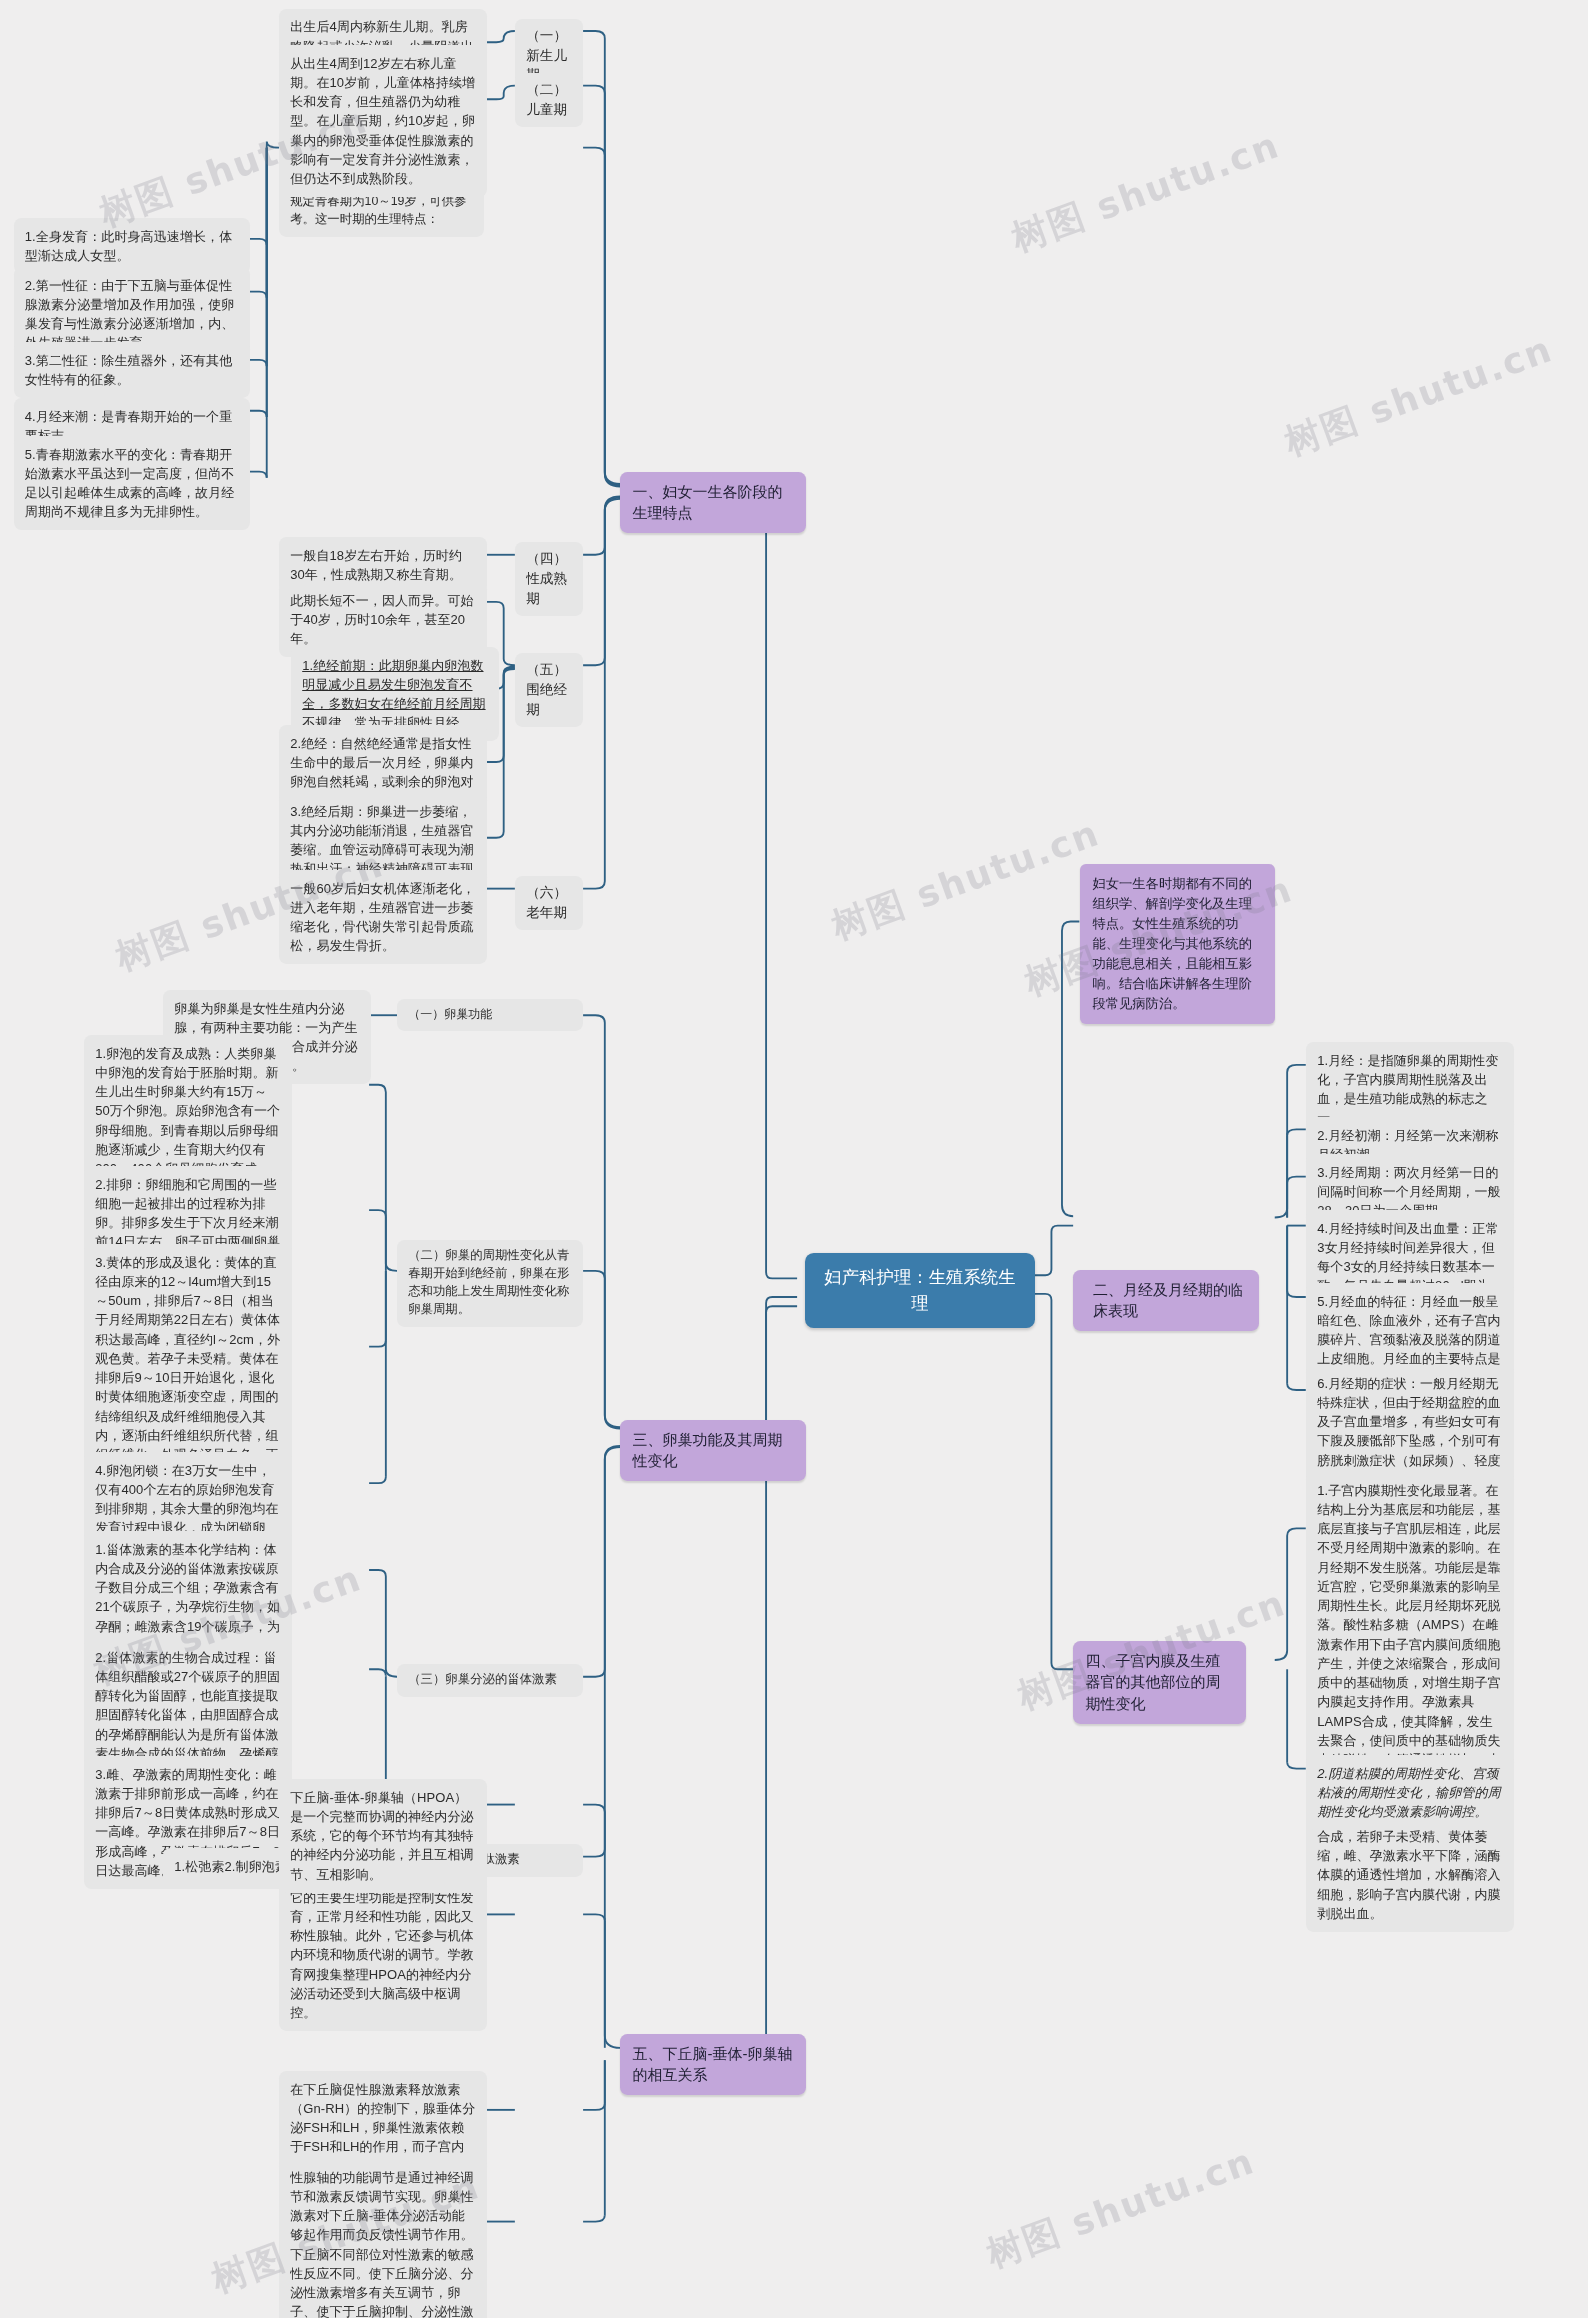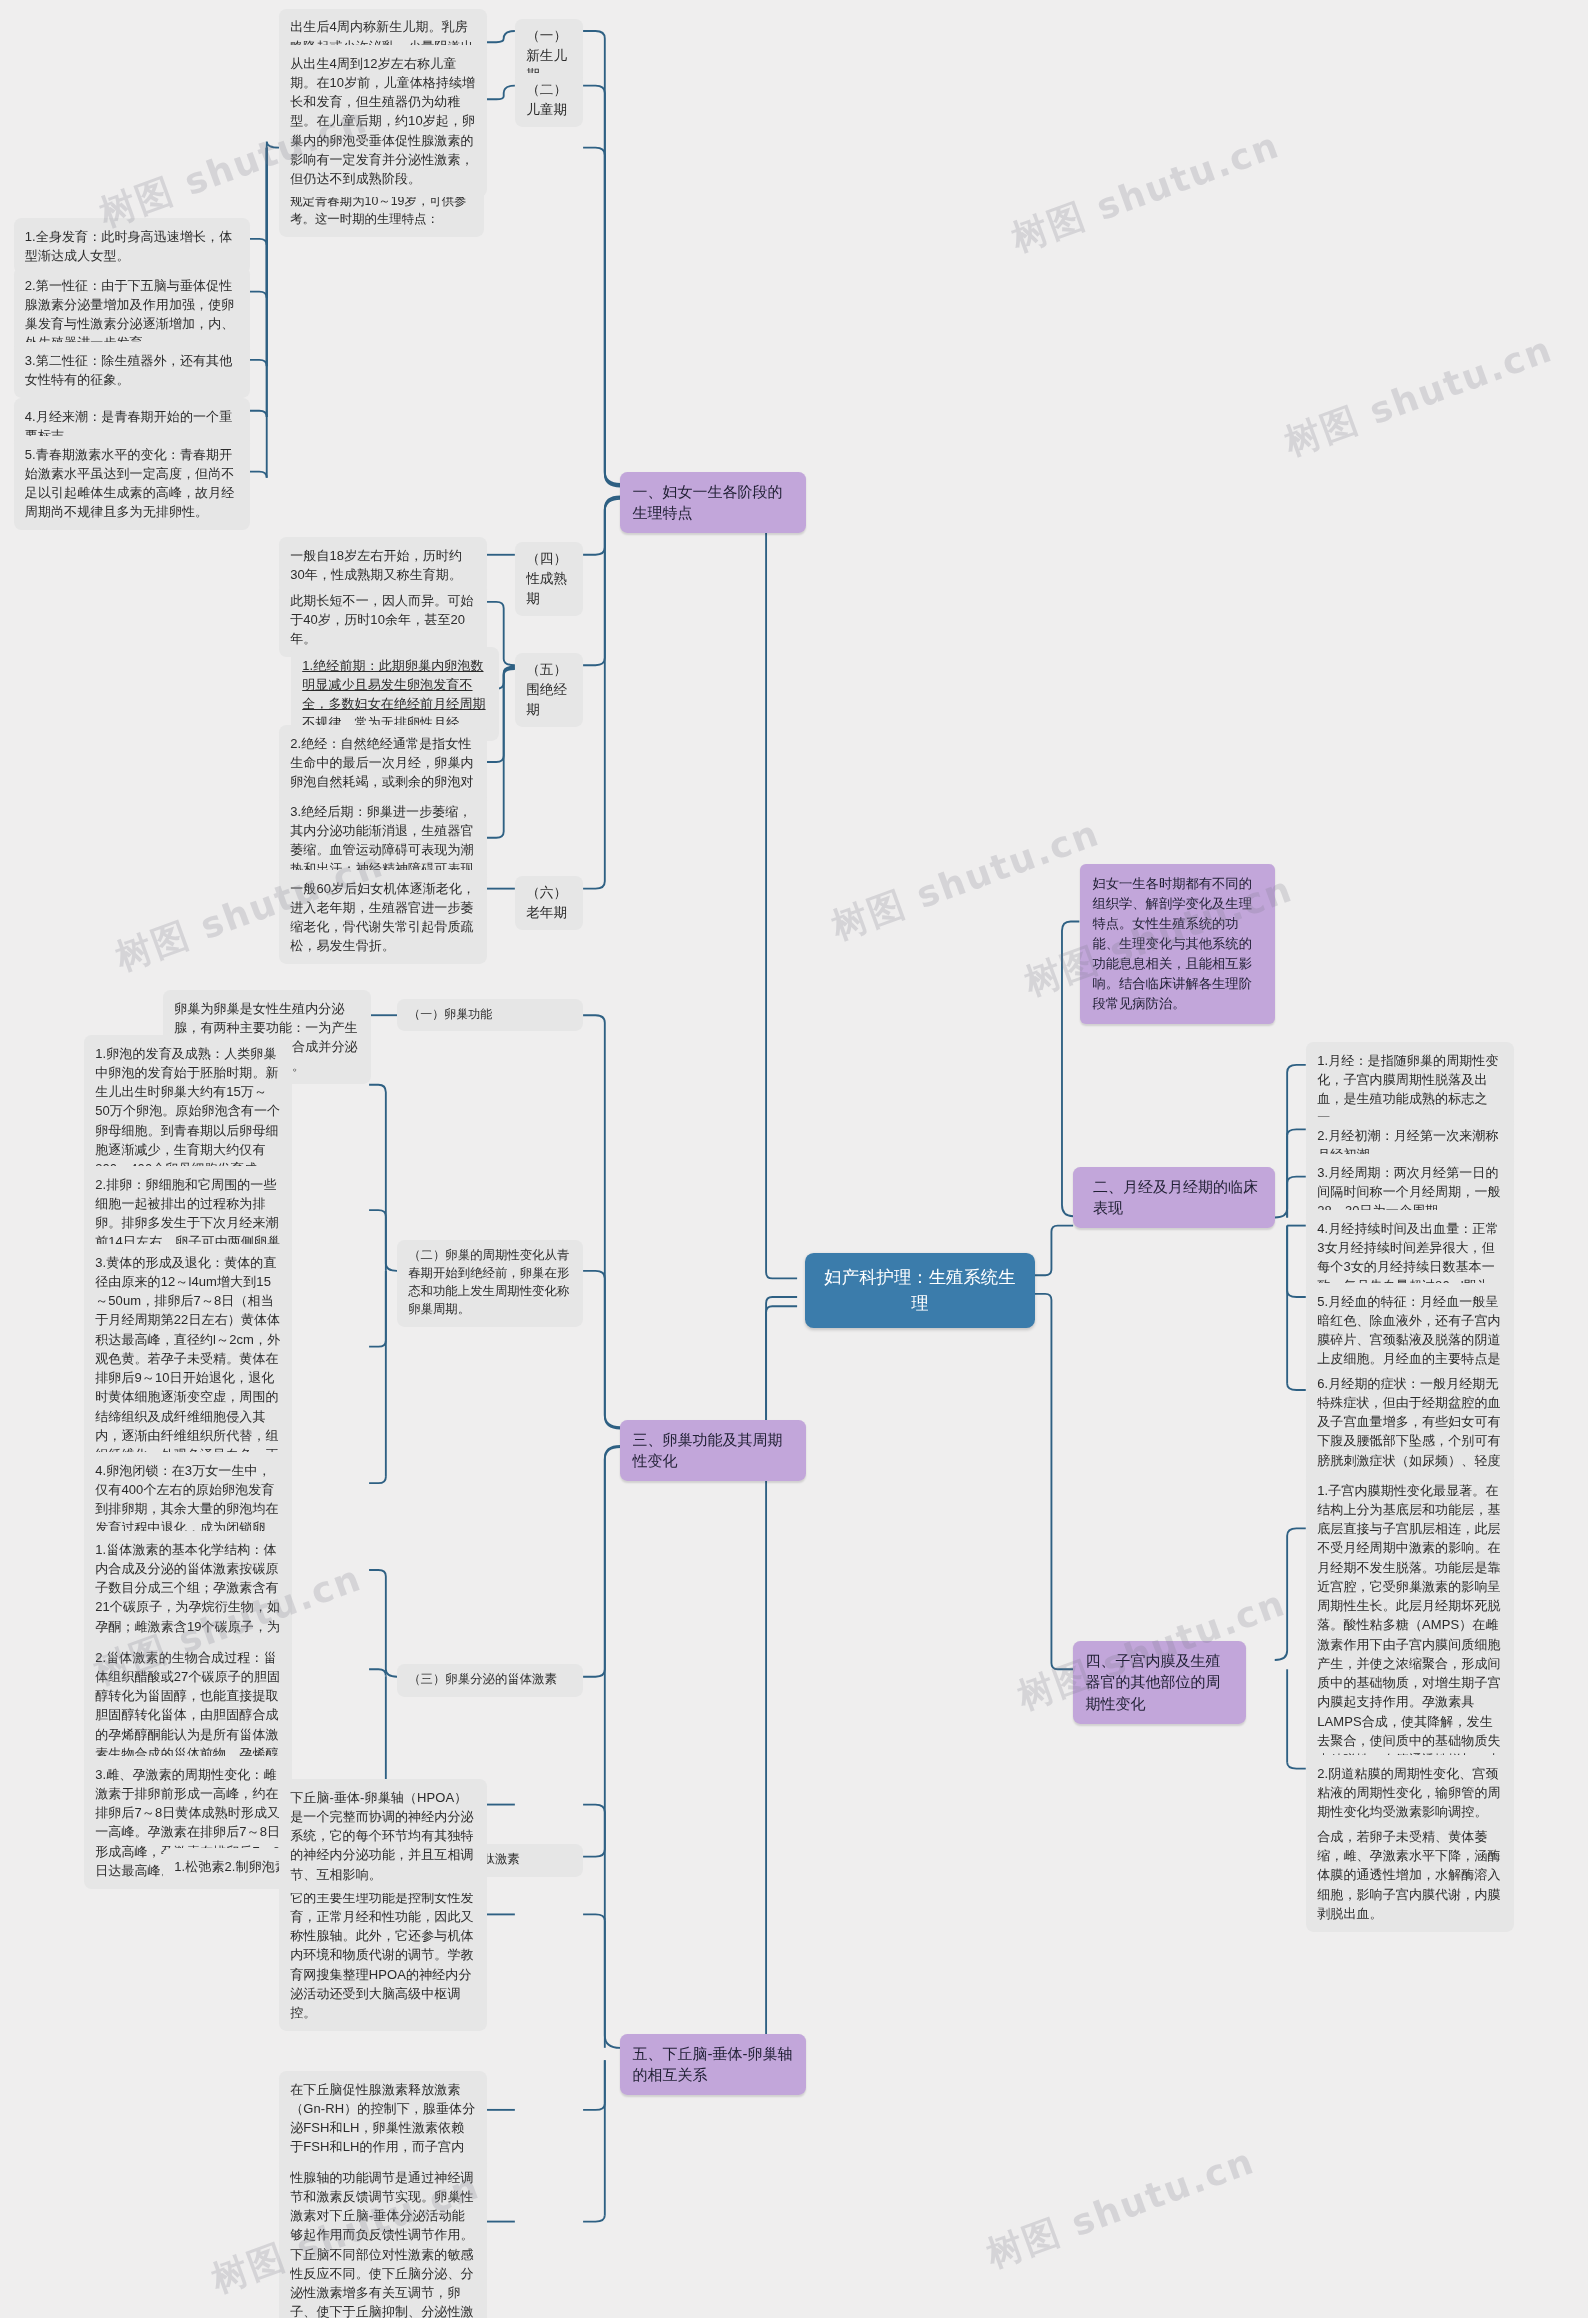--- a/index.html
+++ b/index.html
@@ -176,21 +176,21 @@
   </svg>
 
   <div class="node root" style="left:797px;top:1253px;width:230px;margin-left:8px;">
     <span>妇产科护理：生殖系统生理</span>
   </div>
 
   <div class="node sec" style="left:620px;top:472px;width:186px;">
     <span>一、妇女一生各阶段的生理特点</span>
   </div>
 
-  <div class="node sec" style="left:1073px;top:1167px;width:202px;padding-left:20px;">
+  <div class="node sec" style="left:1073px;top:1270px;width:186px;padding-left:20px;">
     <span>二、月经及月经期的临床表现</span>
   </div>
 
   <div class="node sec" style="left:620px;top:1420px;width:186px;">
     <span>三、卵巢功能及其周期性变化</span>
   </div>
 
   <div class="node sec" style="left:1073px;top:1641px;width:173px;">
     <span>四、子宫内膜及生殖器官的其他部位的周期性变化</span>
   </div>
@@ -325,21 +325,21 @@
   <div class="node leaf" style="left:1306px;top:1283px;width:208px;">
     <span>5.月经血的特征：月经血一般呈暗红色、除血液外，还有子宫内膜碎片、宫颈黏液及脱落的阴道上皮细胞。月经血的主要特点是不凝固，但在正常情况下确无少有丝少凝块。</span>
   </div>
   <div class="node leaf" style="left:1306px;top:1365px;width:208px;">
     <span>6.月经期的症状：一般月经期无特殊症状，但由于经期盆腔的血及子宫血量增多，有些妇女可有下腹及腰骶部下坠感，个别可有膀胱刺激症状（如尿频）、轻度神经系统不稳定症状（如头痛、失眠、精神抑郁、易于激动）、胃肠功能紊乱等。</span>
   </div>
 
   <div class="node leaf" style="left:1306px;top:1472px;width:208px;">
     <span>1.子宫内膜期性变化最显著。在结构上分为基底层和功能层，基底层直接与子宫肌层相连，此层不受月经周期中激素的影响。在月经期不发生脱落。功能层是靠近宫腔，它受卵巢激素的影响呈周期性生长。此层月经期坏死脱落。酸性粘多糖（AMPS）在雌激素作用下由子宫内膜间质细胞产生，并使之浓缩聚合，形成间质中的基础物质，对增生期子宫内膜起支持作用。孕激素具LAMPS合成，使其降解，发生去聚合，使间质中的基础物质失去粘弹性，血管通透性增加，内膜获得足够营养，为受精卵着床作准备。涵酶体中含各种水解酶。雌、孕激素能促进水解酶的合成，若卵子未受精、黄体萎缩，雌、孕激素水平下降，涵酶体膜的通透性增加，水解酶溶入细胞，影响子宫内膜代谢，内膜剥脱出血。</span>
   </div>
-  <div class="node leaf" style="left:1306px;top:1755px;width:208px;">
+  <div class="node leaf" style="left:1306px;top:1755px;width:208px;font-style:italic;">
     <span>2.阴道粘膜的周期性变化、宫颈粘液的周期性变化，输卵管的周期性变化均受激素影响调控。</span>
   </div>
 
   <div class="node leaf" style="left:279px;top:1879px;width:208px;">
     <span>它的主要生理功能是控制女性发育，正常月经和性功能，因此又称性腺轴。此外，它还参与机体内环境和物质代谢的调节。学教育网搜集整理HPOA的神经内分泌活动还受到大脑高级中枢调控。</span>
   </div>
   <div class="node leaf" style="left:279px;top:1779px;width:208px;">
     <span>下丘脑-垂体-卵巢轴（HPOA）是一个完整而协调的神经内分泌系统，它的每个环节均有其独特的神经内分泌功能，并且互相调节、互相影响。</span>
   </div>
   <div class="node leaf" style="left:279px;top:2071px;width:208px;">

